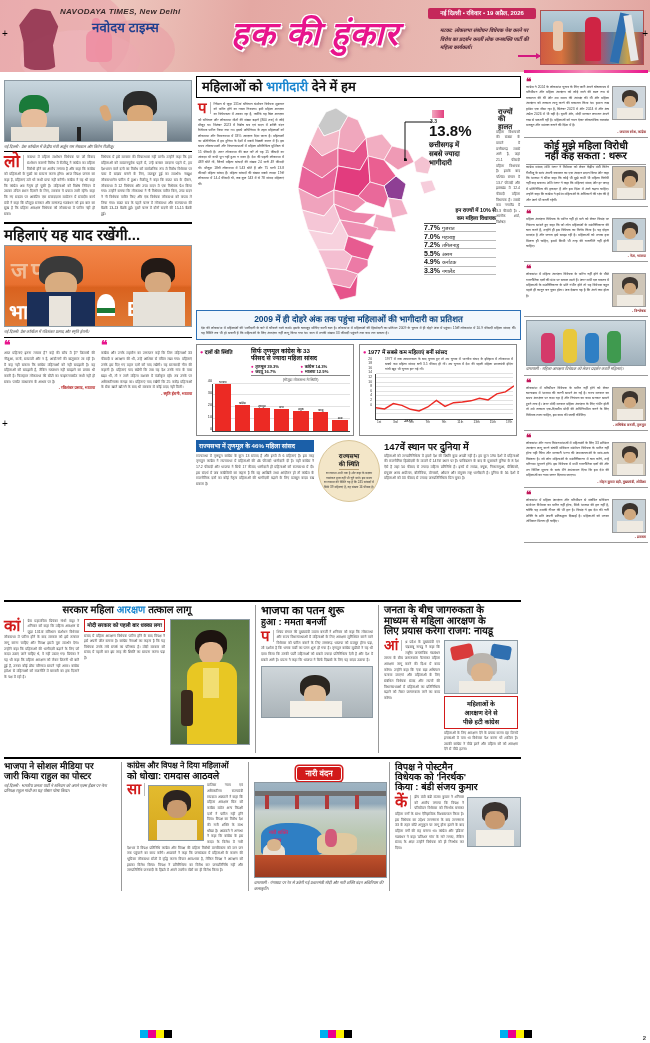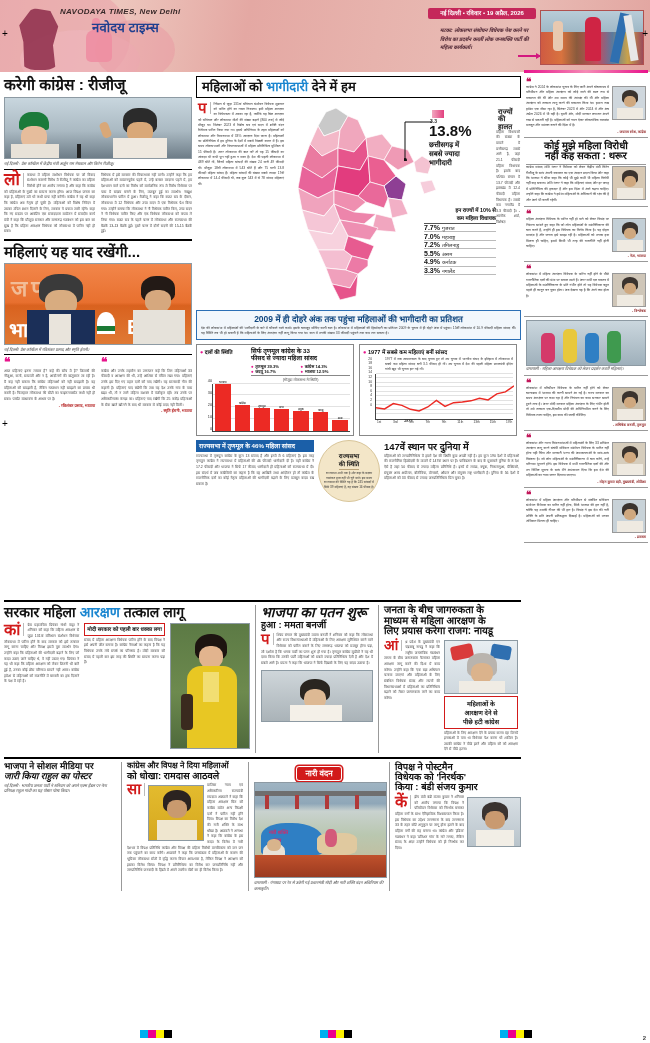--- a/index.html
+++ b/index.html
@@ -150,37 +150,37 @@
 <div class="page">
 
   <div class="masthead">
     <div class="mh-swirl s1"></div>
     <div class="mh-swirl s2"></div>
     <div class="mh-swirl s3"></div>
     <div class="woman"></div>
     <div class="fist"></div>
     <div class="nt-eng">NAVODAYA TIMES, New Delhi</div>
     <div class="nt-hin">नवोदय टाइम्स</div>
+    <div class="mh-title">हक की हुंकार</div>
     <div class="mh-date">नई दिल्ली • रविवार • 19 अप्रैल, 2026</div>
     <div class="mh-caption">मटका: लोकसभा संशोधन विधेयक पेश करने पर विरोध का प्रदर्शन करतीं लोक जनशक्ति पार्टी की महिला कार्यकर्ता।</div>
     <div class="mh-arrow"></div>
     <div class="mh-photo">
       <div class="crowd"></div>
         <div class="f1"></div>
         <div class="f2"></div>
         <div class="f3"></div>
         <div class="f4"></div>
     </div>
   </div>
   <div class="regmark" style="left:2px;top:28px;">+</div>
   <div class="regmark" style="right:2px;top:28px;">+</div>
   <div class="regmark" style="left:2px;top:418px;">+</div>
 
   <div class="col" id="leftcol">
-    <div class="hl l-head" style="margin-top:1px;">करेगी कांग्रेस : रीजीजू</div>
 
     <div class="photo" style="margin-top:4px;width:188px;height:62px;">
       <div class="p-sky" style="background:linear-gradient(180deg,#c8d6de,#aab9c2 55%,#6e7d88);"></div>
       <div style="position:absolute;left:14px;top:14px;width:30px;height:18px;background:#1a7a3a;border-radius:12px 12px 3px 3px;"></div>
       <div style="position:absolute;left:16px;top:28px;width:26px;height:22px;background:#e6bd9c;border-radius:40%;"></div>
       <div style="position:absolute;left:6px;top:46px;width:48px;height:18px;background:#e8e2d8;"></div>
       <div style="position:absolute;left:118px;top:10px;width:34px;height:26px;background:#2b2b2b;border-radius:45% 45% 30% 30%;"></div>
       <div style="position:absolute;left:122px;top:24px;width:26px;height:20px;background:#d9a878;border-radius:40%;"></div>
       <div style="position:absolute;left:108px;top:40px;width:54px;height:24px;background:#efe9e0;"></div>
       <div style="position:absolute;left:96px;top:24px;width:9px;height:16px;background:#d9a878;border-radius:4px;transform:rotate(-20deg);"></div>
@@ -569,21 +569,21 @@
           <div class="sb-credit" style="clear: both;">- प्रवक्ता</div>
         </div>
       </div>
   </div>
 
   <div style="position:absolute;left:4px;top:600px;width:517px;">
     <div class="rule2" style="margin-bottom:3px;"></div>
     <div style="display:flex;gap:5px;">
 
       <div style="width:252px;border-right:1px solid #999;padding-right:5px;">
-        <div class="hl" style="font-size:14px;">
+        <div class="hl" style="font-size:10px;text-align:center;">
           <span>सरकार महिला </span><span class="blue">आरक्षण</span><span> तत्काल लागू</span>
         </div>
         <div style="display:flex;gap:5px;margin-top:3px;">
           <div style="width:78px;">
             <span class="dropcap" style="font-size:16px;">कां</span>
             <div class="body-text">ग्रेस महासचिव प्रियंका गांधी वाड्रा ने शनिवार को कहा कि महिला आरक्षण से जुड़ा 131वां संविधान संशोधन विधेयक लोकसभा में पारित होने के बाद सरकार को इसे तत्काल लागू करना चाहिए और विपक्ष इसमें पूरा समर्थन देगा। उन्होंने कहा कि महिलाओं की भागीदारी बढ़ाने के लिए जो कदम उठाए जाने चाहिए थे, वे नहीं उठाए गए। प्रियंका ने यह भी कहा कि महिला आरक्षण को लेकर जितनी भी बातें हुई हैं, उनका कोई ठोस परिणाम सामने नहीं आया। कांग्रेस हमेशा से महिलाओं को राजनीति में बराबरी का हक दिलाने के पक्ष में रही है।</div>
           </div>
           <div style="width:84px;">
             <div style="border:1px solid #d21a1a;padding:1.5px;text-align:center;font-size:5.4px;font-weight:bold;color:#111;">मोदी सरकार को पहली बार धक्का लगा</div>
             <div class="body-text" style="margin-top:2px;">संसद में महिला आरक्षण विधेयक पारित होने के बाद विपक्ष ने इसे अपनी जीत बताया है। कांग्रेस नेताओं का कहना है कि यह विधेयक उनके लंबे संघर्ष का परिणाम है। मोदी सरकार को संसद में पहली बार इस तरह की स्थिति का सामना करना पड़ा है।</div>
@@ -595,21 +595,21 @@
               <div style="position:absolute;left:28px;top:22px;width:24px;height:22px;background:#e2b48e;border-radius:44%;"></div>
               <div style="position:absolute;left:16px;top:42px;width:50px;height:84px;background:#e8c723;border-radius:14px 14px 0 0;"></div>
               <div style="position:absolute;left:32px;top:48px;width:16px;height:30px;background:#f2de72;"></div>
               <div style="position:absolute;left:10px;top:70px;width:12px;height:36px;background:#3a2a1e;border-radius:4px;"></div>
             </div>
           </div>
         </div>
       </div>
 
       <div style="width:118px;border-right:1px solid #999;padding-right:5px;">
-        <div class="hl" style="font-size:14px;font-style:italic;">भाजपा का पतन शुरू</div>
+        <div class="hl" style="font-size:11px;">भाजपा का पतन शुरू</div>
         <div class="hl" style="font-size:9.5px;">हुआ : ममता बनर्जी</div>
         <div style="margin-top:3px;">
           <span class="dropcap" style="font-size:15px;">प</span>
           <div class="body-text">श्चिम बंगाल की मुख्यमंत्री ममता बनर्जी ने शनिवार को कहा कि लोकसभा और राज्य विधानसभाओं में महिलाओं के लिए आरक्षण सुनिश्चित करने वाले विधेयक को पारित कराने के लिए सत्तारूढ़ भाजपा को मजबूर होना पड़ा, जो दर्शाता है कि भगवा पार्टी का पतन शुरू हो गया है। तृणमूल कांग्रेस सुप्रीमो ने यह भी दावा किया कि उनकी पार्टी महिलाओं को सबसे ज्यादा प्रतिनिधित्व देती है और देश में सबसे आगे है। ममता ने कहा कि भाजपा ने सिर्फ दिखावे के लिए यह कदम उठाया है।</div>
         </div>
         <div class="photo" style="width:112px;height:52px;margin-top:3px;">
           <div class="p-sky" style="background:linear-gradient(180deg,#cfd6da,#aab3b8);"></div>
           <div style="position:absolute;left:38px;top:8px;width:30px;height:22px;background:#2a2520;border-radius:48% 48% 28% 28%;"></div>
           <div style="position:absolute;left:42px;top:18px;width:22px;height:20px;background:#ddb994;border-radius:44%;"></div>
           <div style="position:absolute;left:28px;top:34px;width:52px;height:20px;background:#f4f0e8;"></div>
@@ -643,21 +643,21 @@
           </div>
         </div>
       </div>
     </div>
 
     <div class="rule2" style="margin:4px 0 3px;"></div>
     <div style="display:flex;gap:5px;">
 
       <div style="width:118px;border-right:1px solid #999;padding-right:5px;">
         <div class="hl" style="font-size:9px;">भाजपा ने सोशल मीडिया पर</div>
-        <div class="hl" style="font-size:9px;font-style:italic;">जारी किया राहुल का पोस्टर</div>
+        <div class="hl" style="font-size:9px;">जारी किया राहुल का पोस्टर</div>
         <div class="caption" style="margin-top:2px;">नई दिल्ली : भारतीय जनता पार्टी ने शनिवार को अपने एक्स हैंडल पर नेता प्रतिपक्ष राहुल गांधी का यह पोस्टर पोस्ट किया।</div>
       </div>
 
       <div style="width:122px;border-right:1px solid #999;padding-right:5px;">
         <div class="hl" style="font-size:8px;">कांग्रेस और विपक्ष ने दिया महिलाओं</div>
         <div class="hl" style="font-size:9.5px;">को धोखा: रामदास आठवले</div>
         <div style="margin-top:3px;">
           <span class="dropcap" style="font-size:15px;">सा</span>
           <div class="photo" style="float:left;width:56px;height:56px;margin:2px 3px 2px 0;">
             <div class="p-sky" style="background:linear-gradient(180deg,#e3bb2e 0%,#d6a81f 100%);"></div>

